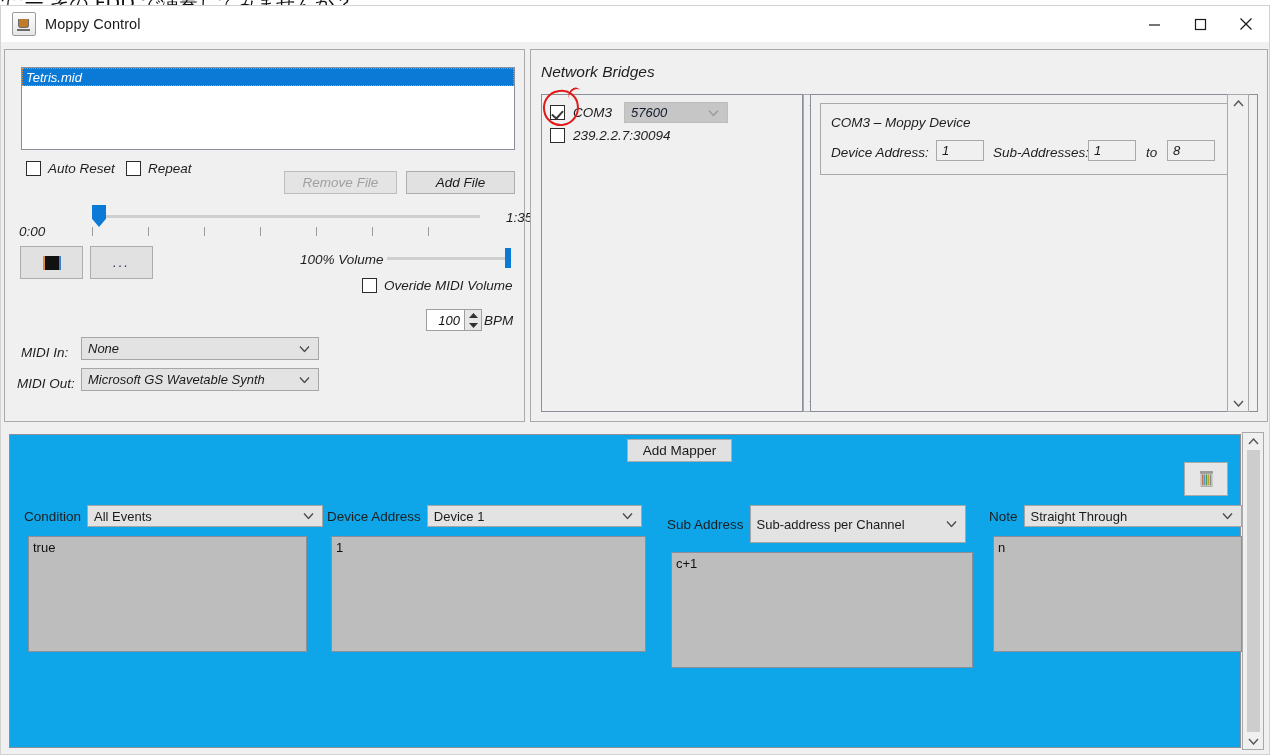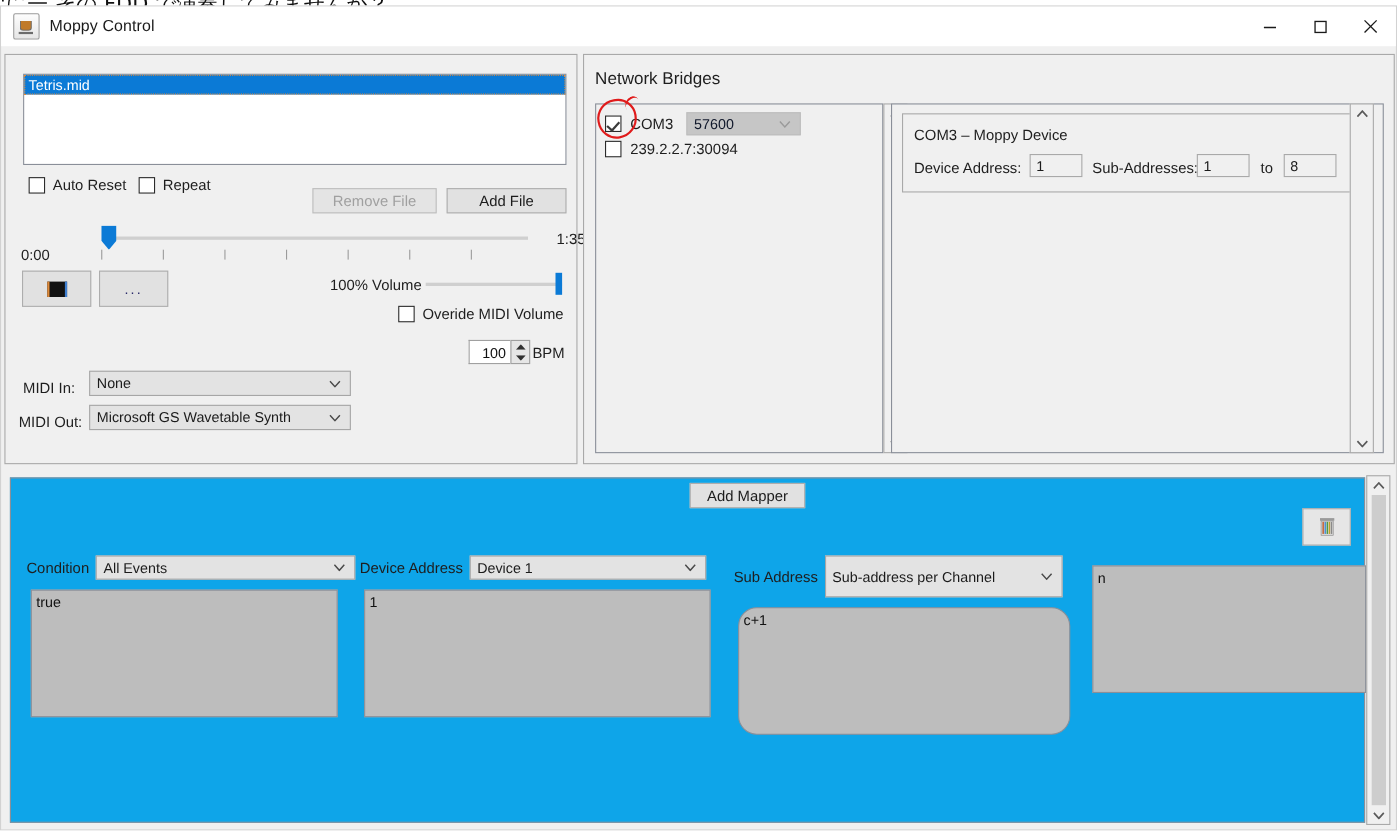--- a/index.html
+++ b/index.html
@@ -53,20 +53,21 @@
     width: 46px; height: 36px; display: flex; align-items: center; justify-content: center;
     color: #1a1a1a;
   }
   .winbtn svg { display: block; }
 
   
   .panel-border {
     border: 1px solid #a9a9a9;
     background: #f0f0f0;
     box-sizing: border-box;
+    font-style: italic;
   }
   .lbl { font-size: 13.5px; color: #1e1e1e; white-space: nowrap; }
   .btn {
     background: #e1e1e1; border: 1px solid #adadad; box-sizing: border-box;
     font-size: 13.5px; color: #1b1b1b;
     display: flex; align-items: center; justify-content: center;
     font-family: "Liberation Sans", sans-serif;
   }
   .btn.disabled { color: #a0a0a0; background:#e4e4e4; border-color:#bdbdbd; }
   .combo {
@@ -418,24 +419,35 @@
             <span class="map-label">Sub Address</span>
             <span class="combo" style="width:216px;height:38px;">
               <span>Sub-address per Channel</span>
               <span class="arrow">
                 <svg width="11" height="7" viewBox="0 0 11 7">
                     <polyline points="1,1 5.5,6 10,1" fill="none" stroke="#4a4a4a" stroke-width="1.3"></polyline>
                   </svg>
               </span>
             </span>
           </div>
-          <div class="ta" style="margin-top:9px;margin-left:4px;width:302px;height:116px;border-radius:17px;">c+1</div>
+          <div class="ta" style="margin-top:9px;margin-left:4px;width:302px;height:116px;">c+1</div>
         </div>
 
         <div class="map-col" style="left:979px;">
+          <div style="display:flex;align-items:center;gap:6px;">
+            <span class="map-label">Note</span>
+            <span class="combo" style="width:218px;height:22px;">
+              <span>Straight Through</span>
+              <span class="arrow">
+                <svg width="11" height="7" viewBox="0 0 11 7">
+                    <polyline points="1,1 5.5,6 10,1" fill="none" stroke="#4a4a4a" stroke-width="1.3"></polyline>
+                  </svg>
+              </span>
+            </span>
+          </div>
           <div class="ta" style="margin-top:9px;margin-left:4px;width:249px;height:116px;">n</div>
         </div>
 
       </div>
 
       <div id="mapper-scroll" class="scrollbar">
         <span class="sb-arrow">
           <svg width="11" height="7" viewBox="0 0 11 7">
               <polyline points="1,6 5.5,1 10,6" fill="none" stroke="#5a5a5a" stroke-width="1.5"></polyline>
             </svg>

